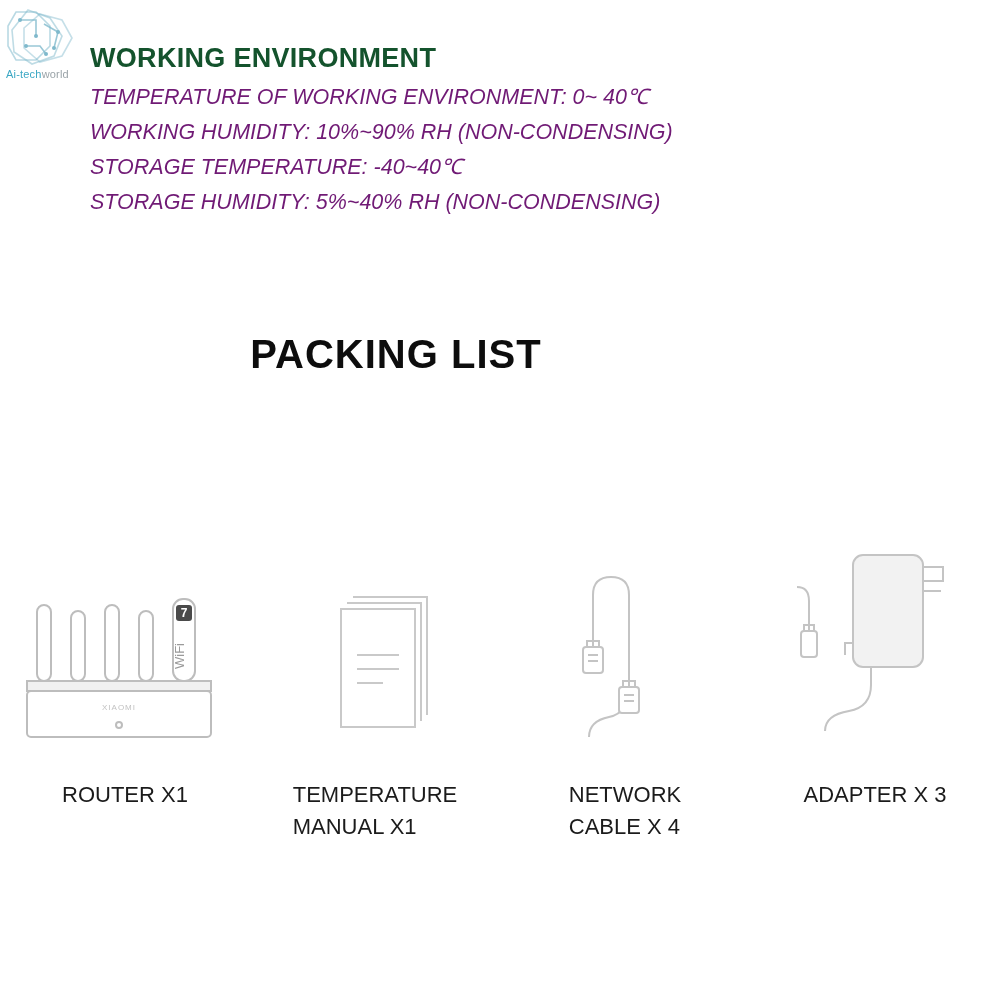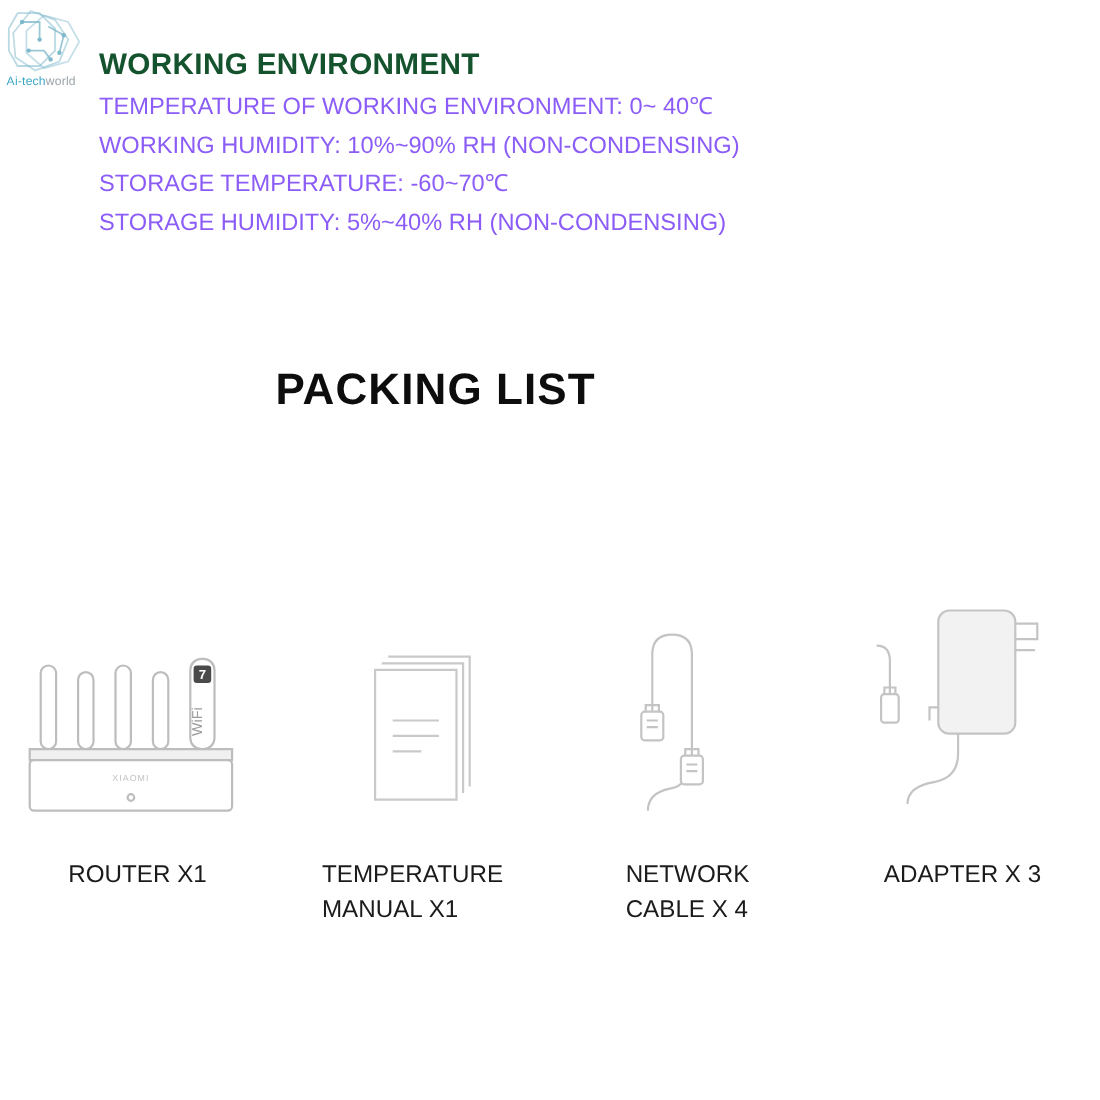--- a/index.html
+++ b/index.html
@@ -37,22 +37,23 @@
     font-size: 27px;
     font-weight: bold;
     letter-spacing: .3px;
     margin: 0 0 6px 0;
     line-height: 1.1;
     color: #14532d;
   }
   .env-line {
     font-size: 21.5px;
     line-height: 1.63;
-    color: #8b5cf6;
+    color: #701a75;
     white-space: nowrap;
+    font-style: italic;
   }
 
   
   .packing-title {
     position: absolute;
     left: 0; right: 0; top: 332px;
     text-align: center;
     font-size: 40px;
     font-weight: bold;
     letter-spacing: 1px;
@@ -117,21 +118,21 @@
     </span>
     <div class="wm-text">
       <span class="a">Ai-tech</span><span class="b">world</span>
     </div>
   </div>
 
   <div class="env-block">
     <h1 class="env-title">WORKING ENVIRONMENT</h1>
     <div class="env-line">TEMPERATURE OF WORKING ENVIRONMENT: 0~ 40℃</div>
     <div class="env-line">WORKING HUMIDITY: 10%~90% RH (NON-CONDENSING)</div>
-    <div class="env-line">STORAGE TEMPERATURE: -60~70℃</div>
+    <div class="env-line">STORAGE TEMPERATURE: -40~40℃</div>
     <div class="env-line">STORAGE HUMIDITY: 5%~40% RH (NON-CONDENSING)</div>
   </div>
 
   <div class="packing-title">PACKING LIST</div>
 
   <div class="items">
 
     <div class="item">
       <div class="art">
         <svg width="220" height="180" viewBox="0 0 220 180">

